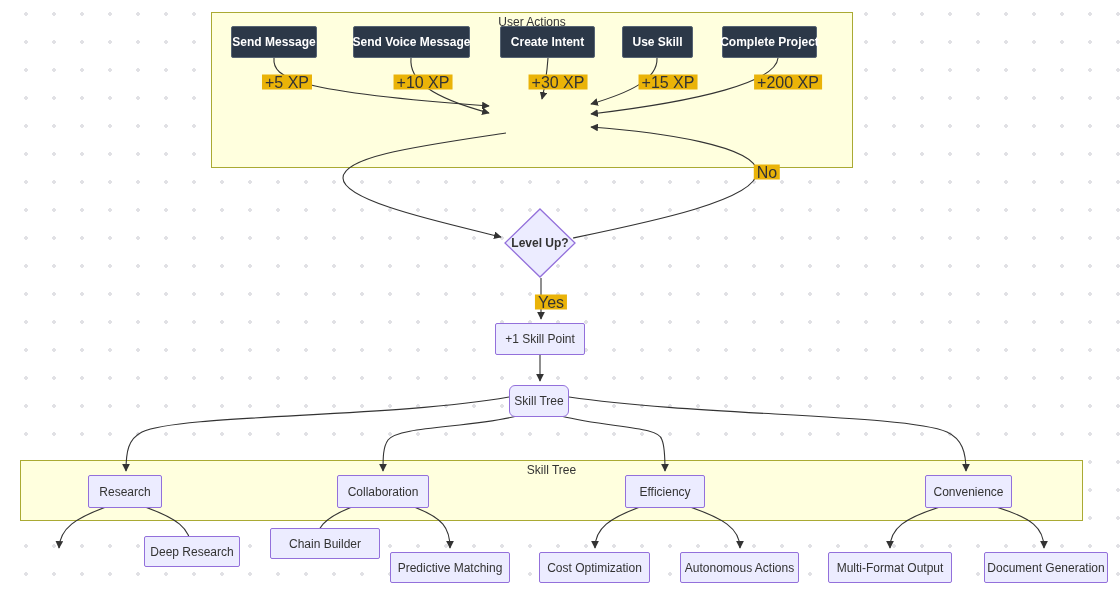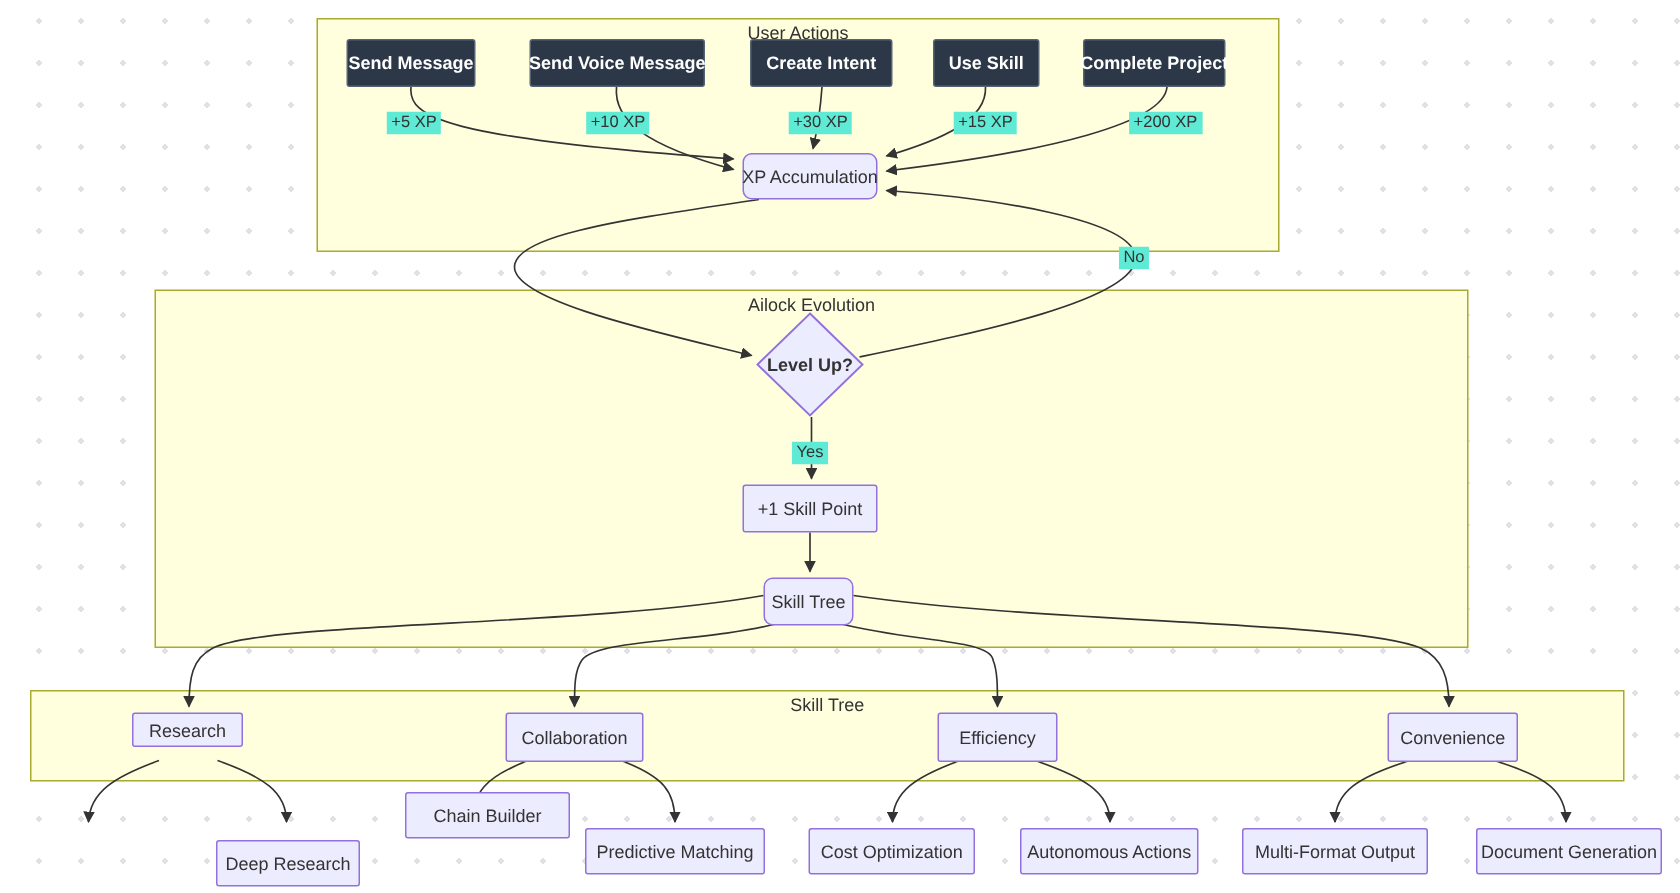--- a/index.html
+++ b/index.html
@@ -14,37 +14,34 @@
   .sg{position:absolute;background:#ffffde;border:1px solid #aaaa33;box-sizing:border-box;z-index:1;}
   .sg-title{position:absolute;left:0;right:0;top:2px;text-align:center;font-size:12px;color:#333;z-index:2;}
   svg.edges{position:absolute;left:0;top:0;z-index:3;pointer-events:none;}
   .node{position:absolute;box-sizing:border-box;background:#ececff;border:1.3px solid #9370db;
         display:flex;align-items:center;justify-content:center;font-size:12px;color:#333;
         white-space:nowrap;z-index:5;border-radius:2px;}
   .node.rounded{border-radius:6px;}
   .action{position:absolute;box-sizing:border-box;background:#2c3848;border:1.3px solid #566372;
         display:flex;align-items:center;justify-content:center;font-size:12px;font-weight:600;
         color:#ffffff;white-space:nowrap;z-index:5;border-radius:2px;}
-  .elabel{position:absolute;transform:translate(-50%,-50%);background:#5eead4;color:#333;
-        font-size:11px;padding:0 3px;line-height:15px;z-index:6;white-space:nowrap;}
+  .elabel{position:absolute;transform:translate(-50%,-50%);background:#eab308;color:#333;
+        font-size:16px;padding:0 3px;line-height:15px;z-index:6;white-space:nowrap;margin-left:11px;}
   .diamond{position:absolute;z-index:5;}
   .diamond svg{position:absolute;left:0;top:0;}
   .dlabel{position:absolute;left:0;top:0;right:0;bottom:0;display:flex;align-items:center;
         justify-content:center;font-size:12px;color:#333;font-weight:bold;}
 </style>
 </head>
 <body>
 
 <div class="canvas">
 
   <div class="sg" style="left:211px;top:12px;width:642px;height:156px">
     <div class="sg-title">User Actions</div>
-  </div>
-  <div class="sg" style="left:103px;top:193px;width:876px;height:239px">
-    <div class="sg-title">Ailock Evolution</div>
   </div>
   <div class="sg" style="left:20px;top:460px;width:1063px;height:61px">
     <div class="sg-title">Skill Tree</div>
   </div>
 
   <svg class="edges" width="1120" height="595" viewBox="0 0 1120 595">
     <defs>
       <marker id="arrow" viewBox="0 0 10 10" refX="9" refY="5" markerWidth="7" markerHeight="7" orient="auto-start-reverse">
         <path d="M0,0 L10,5 L0,10 z" fill="#333333"></path>
       </marker>
@@ -73,38 +70,37 @@
       <path d="M 996,507 C 1032,518 1044,528 1044,548" marker-end="url(#arrow)"></path>
     </g>
   </svg>
 
   <div class="action" style="left:231px;top:26px;width:86px;height:32px">Send Message</div>
   <div class="action" style="left:353px;top:26px;width:117px;height:32px">Send Voice Message</div>
   <div class="action" style="left:500px;top:26px;width:95px;height:32px">Create Intent</div>
   <div class="action" style="left:622px;top:26px;width:71px;height:32px">Use Skill</div>
   <div class="action" style="left:722px;top:26px;width:95px;height:32px">Complete Project</div>
 
-  <div class="node rounded" style="left:495px;top:102px;width:90px;height:31px">XP Accumulation</div>
 
   <div class="diamond" style="left:504px;top:208px;width:72px;height:70px">
     <svg width="72" height="70" viewBox="0 0 72 70">
       <polygon points="36,1 71,35 36,69 1,35" fill="#ececff" stroke="#9370db" stroke-width="1.3"></polygon>
     </svg>
     <span class="dlabel">Level Up?</span>
   </div>
 
   <div class="node" style="left:495px;top:323px;width:90px;height:32px">+1 Skill Point</div>
   <div class="node rounded" style="left:509px;top:385px;width:60px;height:32px">Skill Tree</div>
 
-  <div class="node" style="left:88px;top:475px;width:74px;height:23px">Research</div>
+  <div class="node" style="left:88px;top:475px;width:74px;height:33px">Research</div>
   <div class="node" style="left:337px;top:475px;width:92px;height:33px">Collaboration</div>
   <div class="node" style="left:625px;top:475px;width:80px;height:33px">Efficiency</div>
   <div class="node" style="left:925px;top:475px;width:87px;height:33px">Convenience</div>
 
-  <div class="node" style="left:144px;top:560px;width:96px;height:31px">Deep Research</div>
+  <div class="node" style="left:144px;top:536px;width:96px;height:31px">Deep Research</div>
   <div class="node" style="left:270px;top:528px;width:110px;height:31px">Chain Builder</div>
   <div class="node" style="left:390px;top:552px;width:120px;height:31px">Predictive Matching</div>
   <div class="node" style="left:539px;top:552px;width:111px;height:31px">Cost Optimization</div>
   <div class="node" style="left:680px;top:552px;width:119px;height:31px">Autonomous Actions</div>
   <div class="node" style="left:828px;top:552px;width:124px;height:31px">Multi-Format Output</div>
   <div class="node" style="left:984px;top:552px;width:124px;height:31px">Document Generation</div>
 
   <div class="elabel" style="left:276px;top:82px">+5 XP</div>
   <div class="elabel" style="left:412px;top:82px">+10 XP</div>
   <div class="elabel" style="left:547px;top:82px">+30 XP</div>

